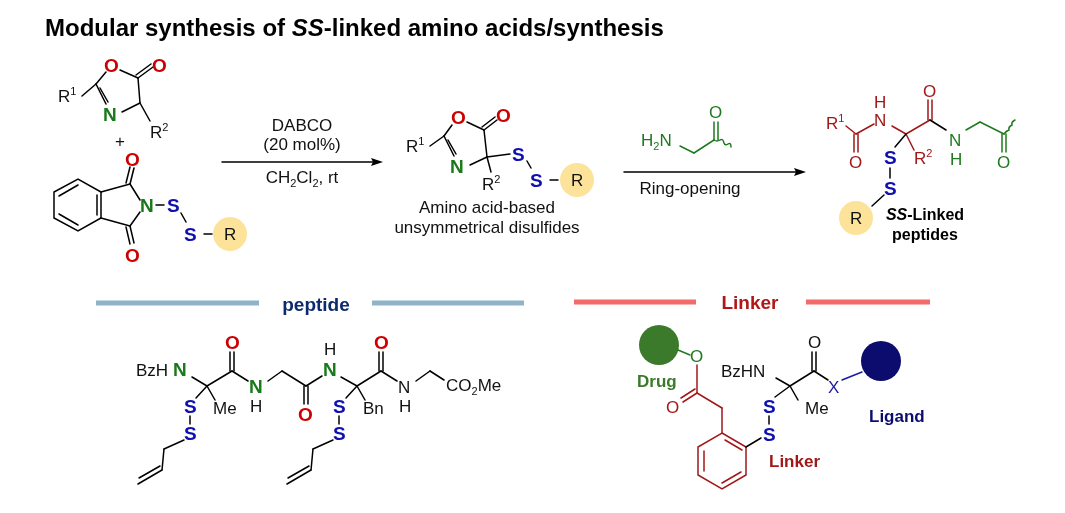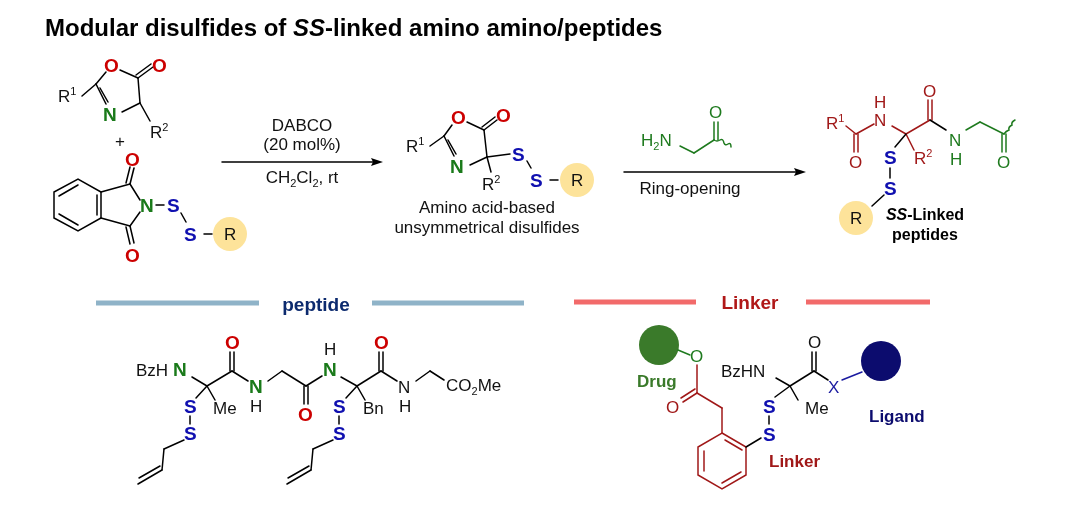--- a/index.html
+++ b/index.html
@@ -15,21 +15,21 @@
   .atomO { fill:#cc0000; font-weight:bold; font-size:19px; }
   .atomN { fill:#1a7a1a; font-weight:bold; font-size:19px; }
   .atomS { fill:#1010b0; font-weight:bold; font-size:19px; }
   .lbl { fill:#111; font-size:17px; }
   .small { font-size:11px; }
   .rcirc { fill:#fde39a; }
 </style>
 </head>
 <body>
 
-<div id="title"><span>Modular disulfides of </span><em>SS</em><span>-linked amino amino/peptides</span></div>
+<div id="title"><span>Modular synthesis of </span><em>SS</em><span>-linked amino acids/synthesis</span></div>
 
 <svg width="1065" height="513" viewBox="0 0 1065 513">
 
   <g>
     <line class="bond" x1="82" y1="96" x2="96" y2="84"></line>
     <line class="bond" x1="96" y1="84" x2="106" y2="72"></line>
     <line class="bond" x1="120" y1="70" x2="138" y2="78"></line>
     <line class="bond" x1="138" y1="78" x2="140" y2="103"></line>
     <line class="bond" x1="140" y1="103" x2="122" y2="112"></line>
     <line class="bond" x1="96" y1="84" x2="106" y2="104"></line>

